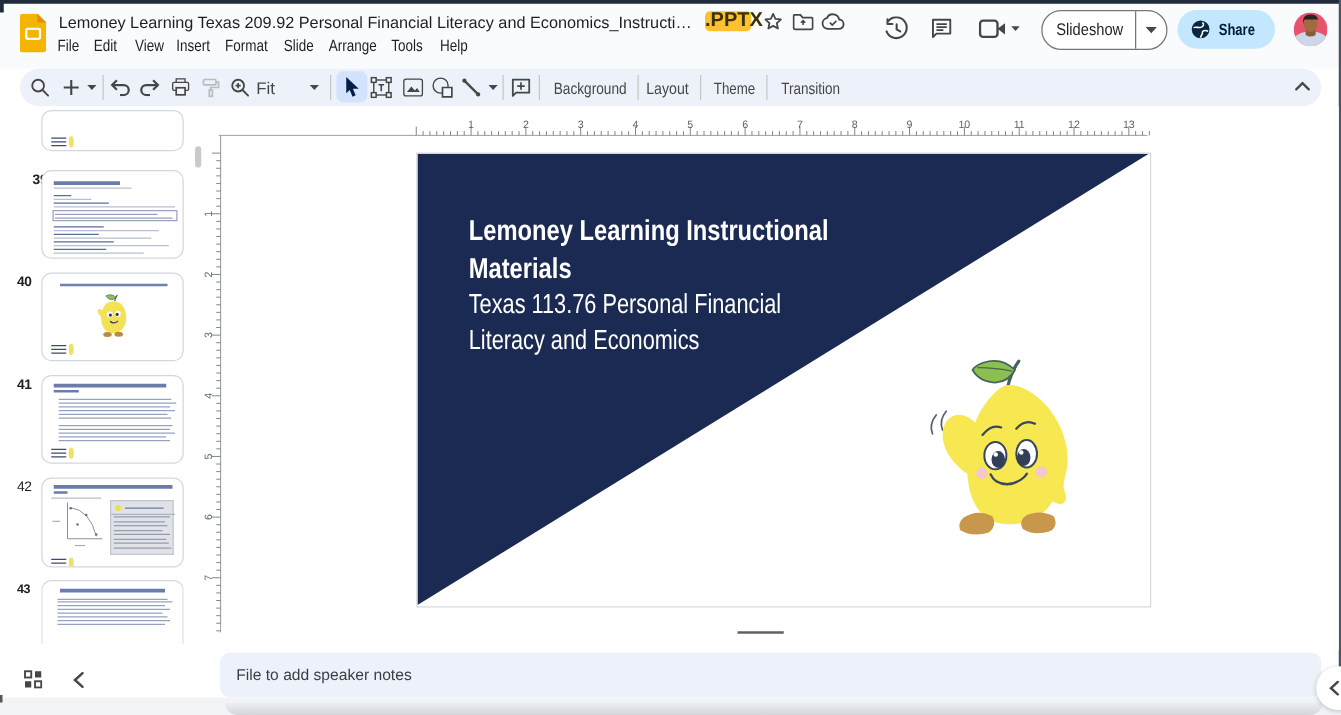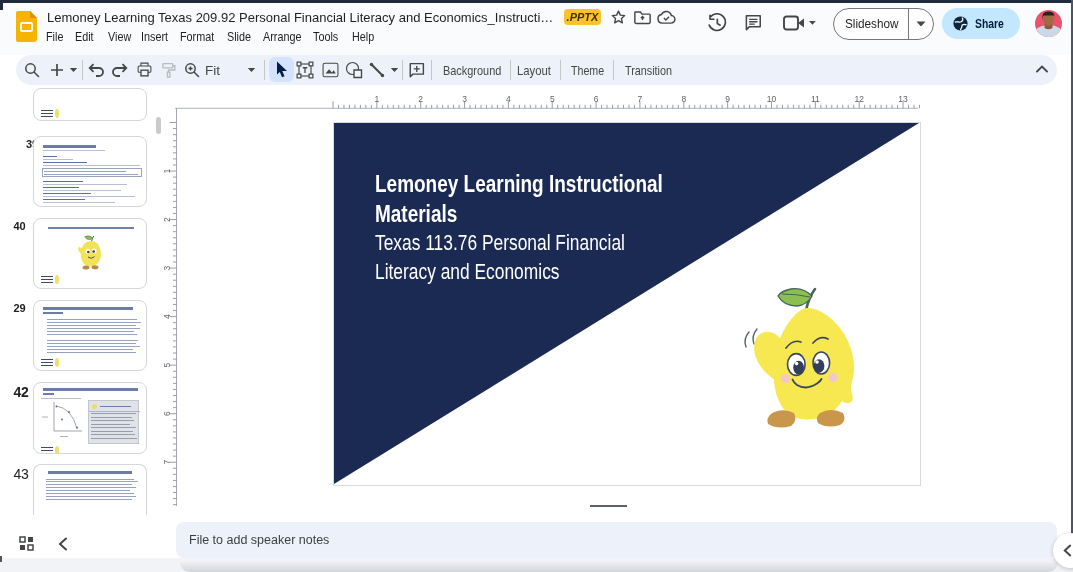--- a/index.html
+++ b/index.html
@@ -21,21 +21,21 @@
 <div class="abs" style="left:1071px; top:0; width:2px; height:572px; background:#4a5462;"></div>
 
 <svg class="abs" style="left:16px; top:11px;" width="21" height="31" viewBox="0 0 21 31">
   <path d="M2 0 H14 L21 7 V28 a3 3 0 0 1 -3 3 H2 a2 2 0 0 1 -2 -2 V2 a2 2 0 0 1 2 -2 Z" fill="#f4b400"></path>
   <path d="M14 0 L21 7 H14 Z" fill="#e09105"></path>
   <rect x="5" y="12" width="11" height="8" rx="1" fill="none" stroke="#fff" stroke-width="1.8"></rect>
 </svg>
 
 <div class="abs" style="left:47px; top:10px; font-size:13px; color:#1f1f1f;">Lemoney Learning Texas 209.92 Personal Financial Literacy and Economics_Instructi…</div>
 
-<div class="abs" style="left:564px; top:9px; width:37px; height:16px; background:#fbc12e; border-radius:4px; font-size:11px; font-weight:bold; color:#3c2f00; text-align:center; line-height:16px;font-style:italic;">.PPTX</div>
+<div class="abs" style="left:564px; top:9px; width:37px; height:16px; background:#fbc12e; border-radius:4px; font-size:16px; font-weight:bold; color:#3c2f00; text-align:center; line-height:16px;">.PPTX</div>
 
 <svg class="abs" style="left:610px; top:9px;" width="17" height="17" viewBox="0 0 24 24">
   <path d="M12 3 l2.6 5.6 6.1 0.7 -4.5 4.2 1.2 6 -5.4 -3 -5.4 3 1.2 -6 -4.5 -4.2 6.1 -0.7 Z" fill="none" stroke="#444746" stroke-width="2" stroke-linejoin="round"></path>
 </svg>
 
 <svg class="abs" style="left:634px; top:10px;" width="17" height="15" viewBox="0 0 20 17">
   <path d="M1.5 2 h6 l2 2.5 h8.5 a1 1 0 0 1 1 1 V14 a1.5 1.5 0 0 1 -1.5 1.5 h-15 A1.5 1.5 0 0 1 1 14 V3 a1 1 0 0 1 .5 -1 Z" fill="none" stroke="#444746" stroke-width="1.7"></path>
   <path d="M10 11.5 v-4 M8 9.3 l2 -2 2 2" stroke="#444746" stroke-width="1.5" fill="none"></path>
 </svg>
 
@@ -444,23 +444,23 @@
   <circle cx="45.5" cy="103.5" r="4.6" fill="#f4c7cb"></circle>
   <circle cx="93" cy="102.5" r="4.6" fill="#f4c7cb"></circle>
 
   <path d="M52.5 104.5 q1.5 3.5 4.5 5.5 q9.5 5.5 20 -1.5 q3.5 -2.5 4.5 -4.5" stroke="#3a465f" stroke-width="1.9" fill="none" stroke-linecap="round"></path>
 </svg>
 
 <div class="abs" style="left:590px; top:505px; width:37px; height:2px; background:#5f6368;"></div>
 
 <div class="abs" style="left:26px; top:138px; font-size:11px; font-weight:bold; color:#202124; letter-spacing:-0.2px;">39</div>
 <div class="abs" style="left:13.5px; top:220px; font-size:11px; font-weight:bold; color:#202124; letter-spacing:-0.2px;text-align:right;">40</div>
-<div class="abs" style="left:13.5px; top:302px; font-size:11px; font-weight:bold; color:#202124; letter-spacing:-0.2px;">29</div>
-<div class="abs" style="left:13.5px; top:384px; font-size:14px; font-weight:bold; color:#202124; letter-spacing:-0.2px;">42</div>
-<div class="abs" style="left:13.5px; top:466px; font-size:14px; font-weight:normal; color:#202124; letter-spacing:-0.2px;">43</div>
+<div class="abs" style="left:13.5px; top:302px; font-size:11px; font-weight:bold; color:#202124; letter-spacing:-0.2px;">41</div>
+<div class="abs" style="left:13.5px; top:384px; font-size:11px; font-weight:normal; color:#202124; letter-spacing:-0.2px;">42</div>
+<div class="abs" style="left:13.5px; top:466px; font-size:10px; font-weight:bold; color:#202124; letter-spacing:-0.2px;">43</div>
 <div class="abs" style="left:33px; top:88px; width:114px; height:33px; background:#ffffff; border:1px solid #d3d7dc; border-radius:8px; overflow:hidden;">
     <div style="position:absolute; left:7px; top:21px;">
       <div style="width:12px;height:1.4px;background:#3d4a6b;margin-bottom:1.4px;"></div>
       <div style="width:12px;height:1.4px;background:#3d4a6b;margin-bottom:1.4px;"></div>
       <div style="width:12px;height:1.4px;background:#3d4a6b;"></div>
       <div style="position:absolute;left:13.5px;top:-1.5px;width:4.5px;height:9px;background:#efe06a;border-radius:50%;"></div>
     </div>
   </div>
 <div class="abs" style="left:33px; top:136px; width:114px; height:71px; background:#ffffff; border:1px solid #d3d7dc; border-radius:8px; overflow:hidden;">
     <div style="position:absolute;left:9px;top:8px;width:53px;height:2.8px;background:#6b7cab;"></div>

